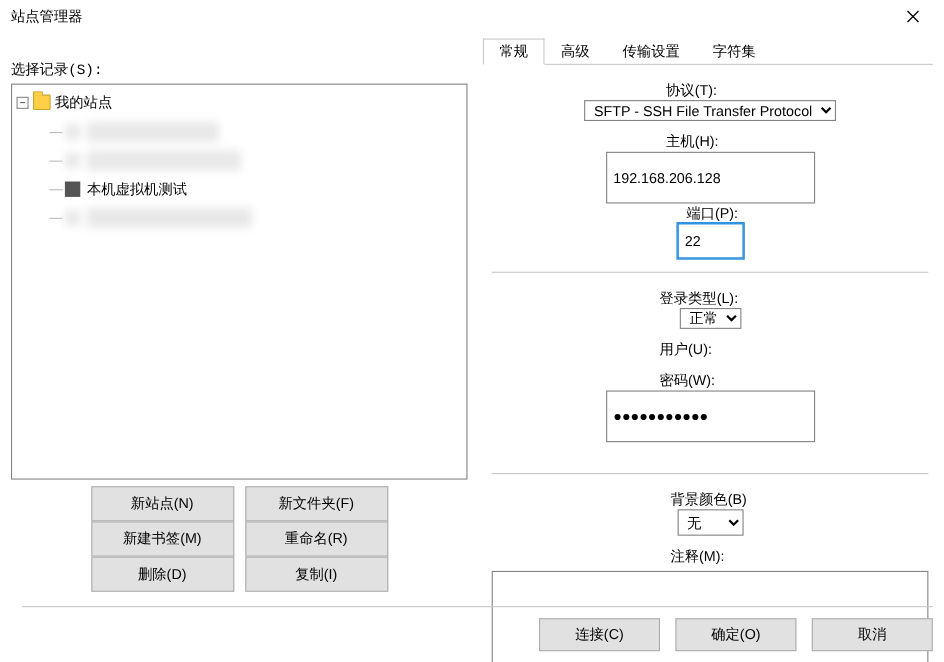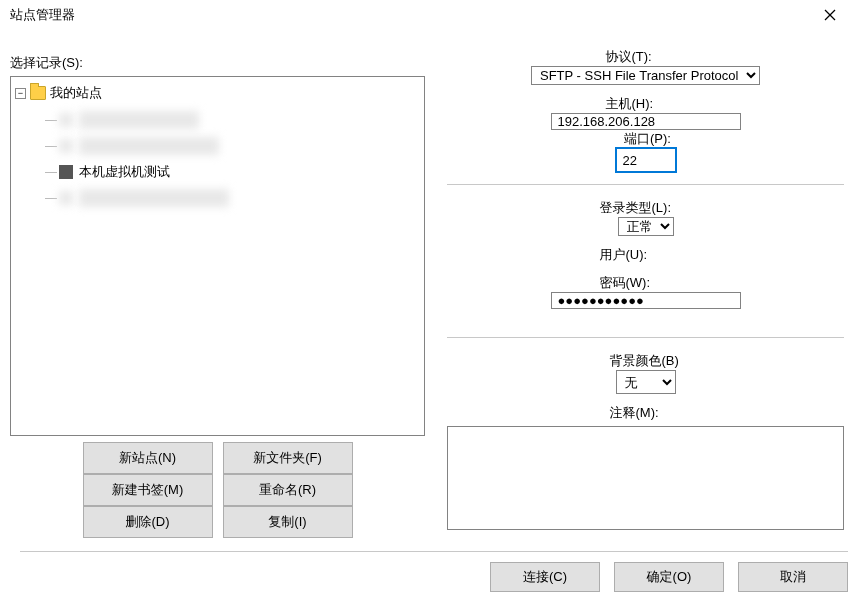--- a/index.html
+++ b/index.html
@@ -3,21 +3,21 @@
 <meta charset="utf-8">
 <style>
   * { box-sizing: border-box; font-family: "Microsoft YaHei", "Segoe UI", sans-serif; font-size: 13px; }
   body { margin: 0; background: #fff; width: 858px; height: 602px; overflow: hidden; position: relative; }
   .titlebar { height: 30px; display: flex; align-items: center; padding: 0 6px 0 10px; }
   .titlebar .title { flex: 1; color: #000; }
   .close-btn { width: 44px; height: 28px; display: flex; align-items: center; justify-content: center; cursor: default; }
   .close-btn svg { width: 12px; height: 12px; }
   .content { display: flex; padding: 4px 10px 0 10px; gap: 14px; height: 508px; }
   .left { width: 415px; display: flex; flex-direction: column; }
-  .select-label { margin-bottom: 4px; margin-top: 20px; }
+  .select-label { margin-bottom: 4px; margin-top: 20px; font-family: Liberation Mono, monospace; }
   .tree { flex: 1; border: 1px solid #828282; background: #fff; padding: 6px 4px; overflow: hidden; position: relative; }
   .tree-row { display: flex; align-items: center; height: 20px; }
   .tree-toggle { width: 11px; height: 11px; border: 1px solid #888; display: flex; align-items: center; justify-content: center; margin-right: 4px; font-size: 9px; line-height: 1; cursor: default; }
   .folder-icon { width: 16px; height: 14px; background: #ffcf48; border: 1px solid #caa52b; border-radius: 1px; margin-right: 4px; position: relative; }
   .folder-icon::before { content: ""; position: absolute; left: -1px; top: -4px; width: 7px; height: 3px; background: #ffcf48; border: 1px solid #caa52b; border-bottom: none; border-radius: 1px 1px 0 0; }
   .tree-item-row { display: flex; align-items: center; height: 26px; padding-left: 30px; }
   .conn-stub { width: 12px; height: 1px; background: #bbb; margin-right: 2px; }
   .pc-icon { width: 14px; height: 14px; background: #555; margin-right: 6px; }
   .blur-rect { background: #e8e8e8; filter: blur(4px); -webkit-filter: blur(4px); }
   .blur-a { width: 120px; height: 18px; }
@@ -29,21 +29,21 @@
   .right { flex: 1; display: flex; flex-direction: column; }
   .tabs { display: flex; border-bottom: 1px solid #c8c8c8; height: 26px; align-items: flex-end; }
   .tab { height: 24px; padding: 0 14px; display: flex; align-items: center; border: 1px solid transparent; border-bottom: none; cursor: default; color: #000; margin-right: 0; }
   .tab.active { border-color: #c8c8c8; border-bottom: 1px solid #fff; background: #fff; margin-bottom: -1px; }
   .form { padding: 14px 4px 0 8px; }
   .row { display: flex; align-items: center; margin-bottom: 10px; flex-direction: column; }
   .lbl { width: 80px; color: #000; }
   .lbl.tight { width: 72px; }
   .lbl.port { width: auto; margin: 0 6px 0 10px; }
   select.win { height: 24px; border: 1px solid #828282; background: #fff; padding: 0 4px; }
-  input.win { height: 24px; border: 1px solid #828282; background: #fff; padding: 0 6px; }
+  input.win { height: 24px; border: 1px solid #828282; background: #fff; padding: 15px 6px; }
   input.win.focus { border: 1px solid #0078d7; outline: 1px solid #0078d7; }
   .sep { height: 1px; background: #c8c8c8; margin: 12px 0 14px 0; }
   .sel-sm { width: 60px; }
   textarea.win { width: 100%; height: 104px; border: 1px solid #828282; resize: none; padding: 4px; }
   .footer { position: absolute; left: 20px; right: 10px; bottom: 10px; border-top: 1px solid #c8c8c8; padding-top: 10px; display: flex; justify-content: flex-end; gap: 14px; }
   .footer button.win { width: 110px; height: 30px; }
 </style>
 </head>
 <body>
 
@@ -91,20 +91,26 @@
       <button class="win">新站点(N)</button>
       <button class="win">新文件夹(F)</button>
       <button class="win">新建书签(M)</button>
       <button class="win">重命名(R)</button>
       <button class="win">删除(D)</button>
       <button class="win">复制(I)</button>
     </div>
   </div>
 
   <div class="right">
+    <div class="tabs">
+      <div class="tab active">常规</div>
+      <div class="tab">高级</div>
+      <div class="tab">传输设置</div>
+      <div class="tab">字符集</div>
+    </div>
 
     <div class="form">
       <div class="row">
         <span class="lbl">协议(T):</span>
         <select class="win" style="flex:1;">
           <option>SFTP - SSH File Transfer Protocol</option>
         </select>
       </div>
       <div class="row">
         <span class="lbl">主机(H):</span>

